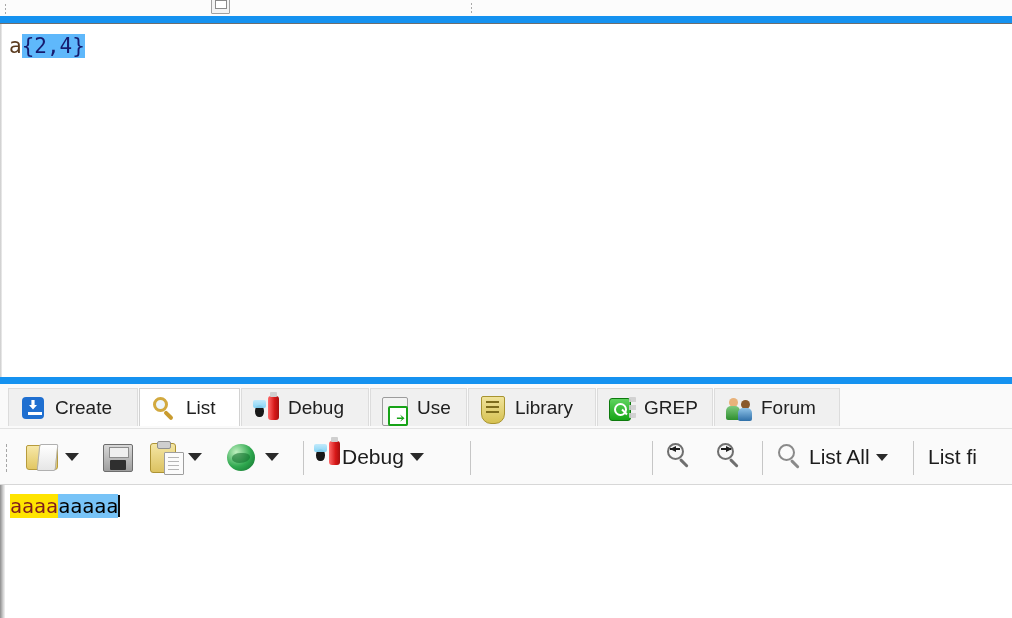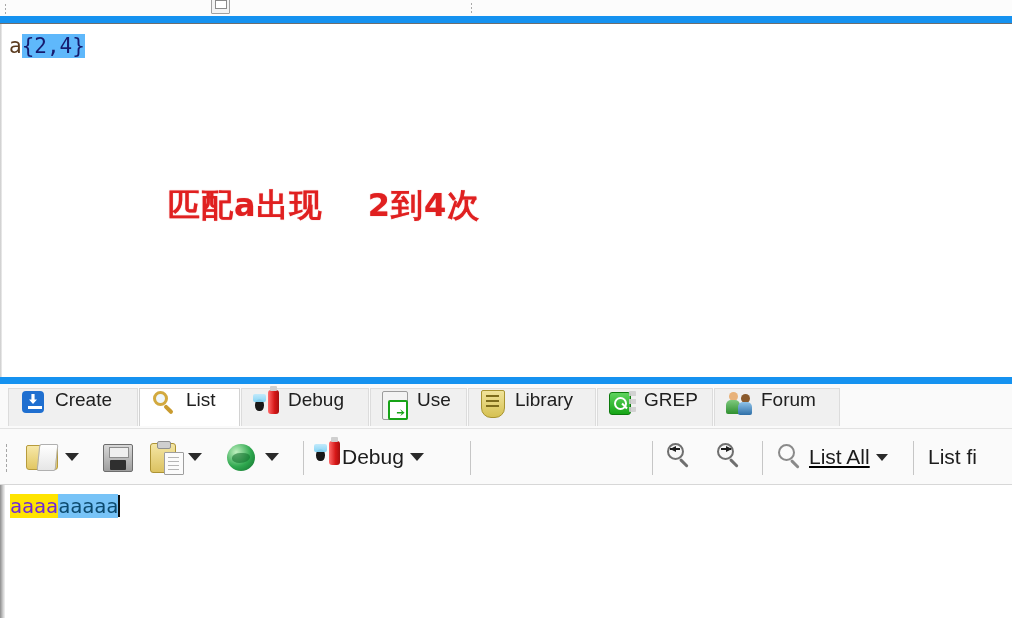--- a/index.html
+++ b/index.html
@@ -54,21 +54,21 @@
     background:linear-gradient(to right,#c9c9c9,#efefef);}
 
   
   .bottom-pane{position:absolute;left:0;top:384px;width:1012px;height:234px;
     background:#fafafa;}
 
   
   .tabbar{position:absolute;left:0;top:0;width:1012px;height:44px;
     background:#fafafa;}
   .tab{position:absolute;top:4px;height:38px;box-sizing:border-box;
-    display:flex;gap:9px;padding:0 13px 0 11px;
+    display:flex;align-items:center;gap:9px;padding:0 13px 0 11px;
     background:#f0f0f0;border:1px solid #dcdcdc;border-bottom:none;
     font-size:19px;color:#1d1d1d;white-space:nowrap;}
   .tab.active{background:#ffffff;border-color:#d2d2d2;}
   .tab-label{font-size:19px;color:#202020;}
 
   .ticon{width:26px;height:26px;position:relative;flex:none;display:block;}
 
   
   .toolbar{position:absolute;left:0;top:44px;width:1012px;height:56px;
     background:#fafafa;border-top:1px solid #e2e2e2;}
@@ -88,22 +88,22 @@
     border-left:1px solid #9dc2e2;}
 
   
   .subject{position:absolute;left:0;top:100px;width:1012px;height:134px;
     background:#ffffff;border-top:1px solid #d7d7d7;box-sizing:border-box;}
   .subject:before{content:"";position:absolute;left:0;top:0;width:5px;height:100%;
     background:linear-gradient(to right,#8d8d8d,#cfcfcf 60%,#f3f3f3);}
   .subject-text{position:absolute;left:10px;top:8px;
     font-family:"DejaVu Sans Mono",monospace;font-size:20px;line-height:26px;
     white-space:pre;}
-  .m-yellow{background:#ffe400;color:#6d28d9;}
-  .m-blue{background:#77c3f7;color:#0c4a6e;}
+  .m-yellow{background:#ffe400;color:#7f1d1d;}
+  .m-blue{background:#77c3f7;color:#000000;}
   .caret-bar{display:inline-block;width:2px;height:22px;background:#111;
     vertical-align:-4px;}
 
   
   .ic-create{background:#1f6fd0;border-radius:4px;}
   .ic-create:after{content:"";position:absolute;left:50%;top:3px;margin-left:-4px;
     width:8px;height:10px;background:#fff;
     clip-path:polygon(30% 0,70% 0,70% 55%,100% 55%,50% 100%,0 55%,30% 55%);}
   .ic-create:before{content:"";position:absolute;left:6px;bottom:4px;width:14px;height:3px;background:#fff;}
 
@@ -193,21 +193,20 @@
     <div class="top-ghost tg1">· · · · · · · ·   · ·  · ·  ··</div>
     <div class="top-ghost tg2">· ·· ·· ··· ·· ···· ·· ·····</div>
     <div class="top-ghost tg3">···· ·········</div>
     <div class="top-ghost tg4">· ···</div>
   </div>
 
   <div class="blue-bar bar-top"></div>
 
   <div class="regex-panel">
     <div class="regex-line"><span class="rx-a">a</span><span class="rx-sel">{2,4}</span></div>
-    <div class="cn-note">匹配a出现　 2到4次</div>
   </div>
 
   <div class="blue-bar bar-mid"></div>
 
   <div class="bottom-pane">
 
     <div class="tabbar">
 
       <div class="tab" style="left:8px;width:130px;">
         <span class="ticon">
@@ -323,21 +322,21 @@
         <span class="tb-ico">
           <span class="mag" style="left:2px;top:3px;width:17px;height:17px;border:2px solid #6f6f6f;background:#f7f7f7;"></span>
           <span style="position:absolute;left:6px;top:8px;width:10px;height:2px;background:#1d1d1d;"></span>
           <span style="position:absolute;left:11px;top:6px;width:6px;height:6px;background:#1d1d1d;clip-path:polygon(100% 50%,0 0,0 100%);"></span>
           <span class="mag-h" style="left:16px;top:18px;width:11px;height:3px;background:#6f6f6f;transform:rotate(45deg);"></span>
         </span>
       </div>
 
       <div class="sep" style="left:762px;"></div>
 
-      <div class="tb-item" style="left:775px;text-decoration:underline;">
+      <div class="tb-item" style="left:775px;">
         <span class="tb-ico">
           <span class="mag" style="left:3px;top:4px;width:17px;height:17px;border:2px solid #8a8a8a;background:#fbfbfb;"></span>
           <span class="mag-h" style="left:17px;top:19px;width:11px;height:3px;background:#8a8a8a;transform:rotate(45deg);"></span>
         </span>
         <span class="tb-text">List All</span>
         <span class="caret" style="border-left-width:6px;border-right-width:6px;border-top-width:7px;"></span>
       </div>
 
       <div class="sep" style="left:913px;"></div>
 

